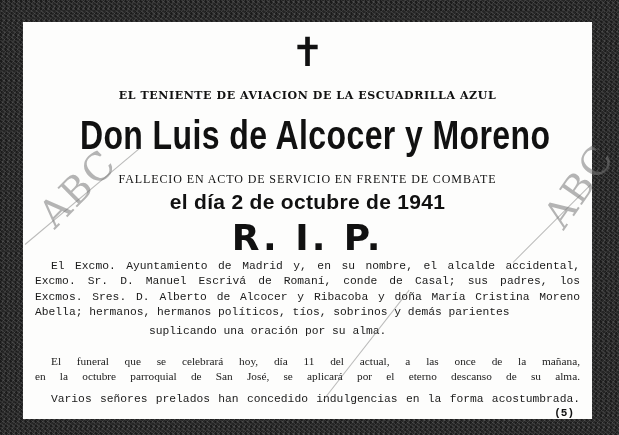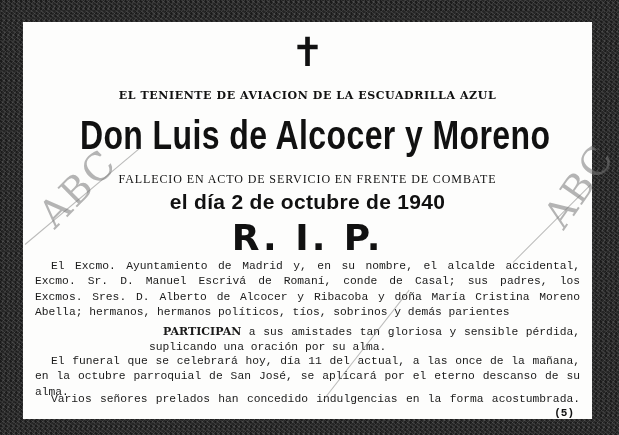--- a/index.html
+++ b/index.html
@@ -38,21 +38,21 @@
     .p1 { top:237px; }
     .p1 .line { display:block; text-align:justify; text-align-last:justify; }
     .p1 .line.last { text-align-last:left; }
     .indent { padding-left:16px; }
     .p2 { top:302px; left:140px; right:12px; }
     .p2 .line { display:block; }
     .p2 .line.first { text-align-last:justify; }
     .p2 .line.second { padding-left:0; margin-left:-14px; }
     .strong { font-family:"DejaVu Serif", serif; font-weight:bold; font-size:11px; }
     .p3 { top:332px; }
-    .p3 .line { display:block; text-align-last:justify; }
+    .p3 .line { display:block; text-align-last:justify;font-family:Liberation Serif, serif; }
     .p4 { top:370px; }
     .p4 .line { display:block; text-align-last:justify; }
     .ref { position:absolute; right:18px; top:385px; font-family:"Liberation Mono", monospace; font-size:11px; font-weight:bold; color:#111; }
     .watermark {
       position:absolute; color:rgba(120,120,120,0.55); font-family:"DejaVu Serif", serif;
       font-size:38px; letter-spacing:2px; transform-origin:left bottom; pointer-events:none;
     }
     .wm-line { position:absolute; height:1px; background:rgba(120,120,120,0.5); transform-origin:left center; pointer-events:none; }
   </style>
 </head>
@@ -63,33 +63,32 @@
 <div class="paper">
 
   <div class="abs cross">✝</div>
 
   <div class="abs subtitle">EL TENIENTE DE AVIACION DE LA ESCUADRILLA AZUL</div>
 
   <div class="abs name">Don Luis de Alcocer y Moreno</div>
 
   <div class="abs death">FALLECIO EN ACTO DE SERVICIO EN FRENTE DE COMBATE</div>
 
-  <div class="abs date">el día 2 de octubre de 1940</div>
+  <div class="abs date">el día 2 de octubre de 1941</div>
 
   <div class="abs rip">R. I. P.</div>
 
   <div class="body-text p1">
     <span class="line indent">El Excmo. Ayuntamiento de Madrid y, en su nombre, el alcalde accidental,</span>
     <span class="line">Excmo. Sr. D. Manuel Escrivá de Romaní, conde de Casal; sus padres, los</span>
     <span class="line">Excmos. Sres. D. Alberto de Alcocer y Ribacoba y doña María Cristina Moreno</span>
     <span class="line last">Abella; hermanos, hermanos políticos, tíos, sobrinos y demás parientes</span>
   </div>
 
   <div class="body-text p2">
-    <span class="line first"><span class="strong">PARTICIPAN</span><span> a sus amistades tan gloriosa y sensible pérdida,</span></span>
     <span class="line second">suplicando una oración por su alma.</span>
   </div>
 
   <div class="body-text p3">
     <span class="line indent">El funeral que se celebrará hoy, día 11 del actual, a las once de la mañana,</span>
     <span class="line">en la octubre parroquial de San José, se aplicará por el eterno descanso de su alma.</span>
   </div>
 
   <div class="body-text p4">
     <span class="line indent">Varios señores prelados han concedido indulgencias en la forma acostumbrada.</span>

